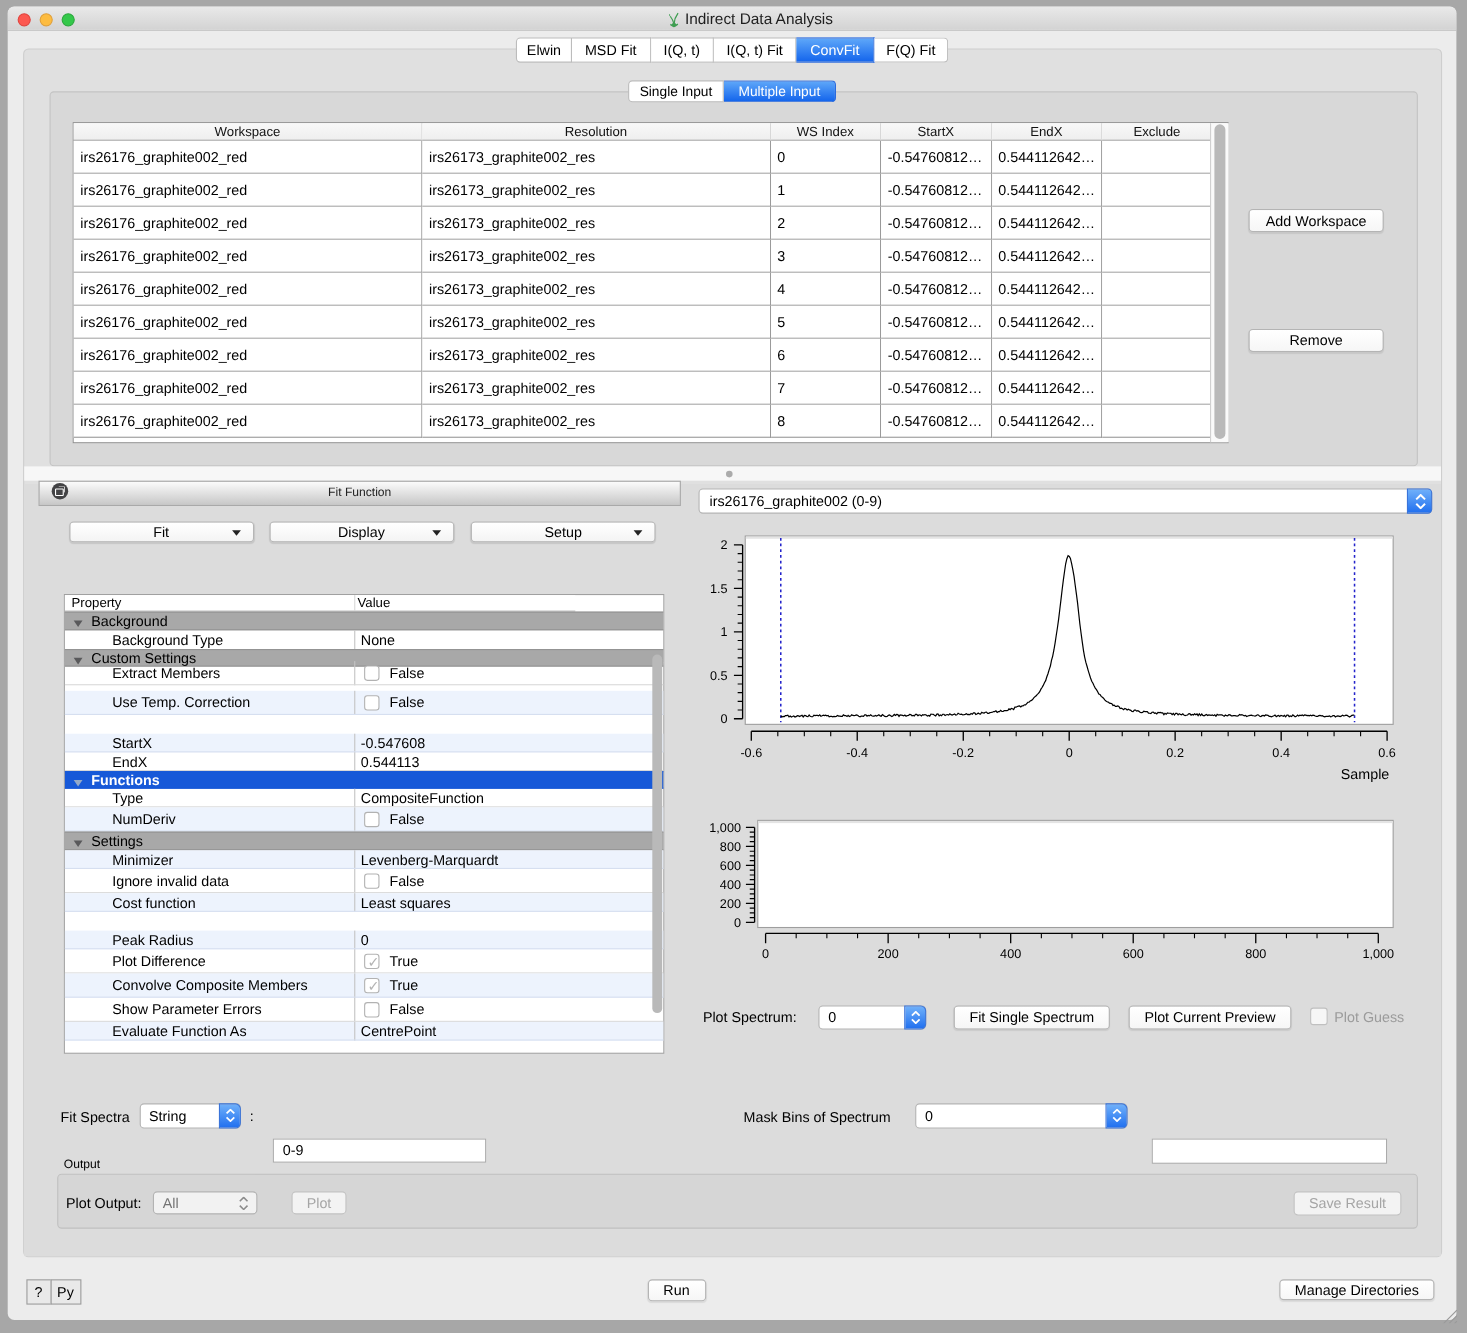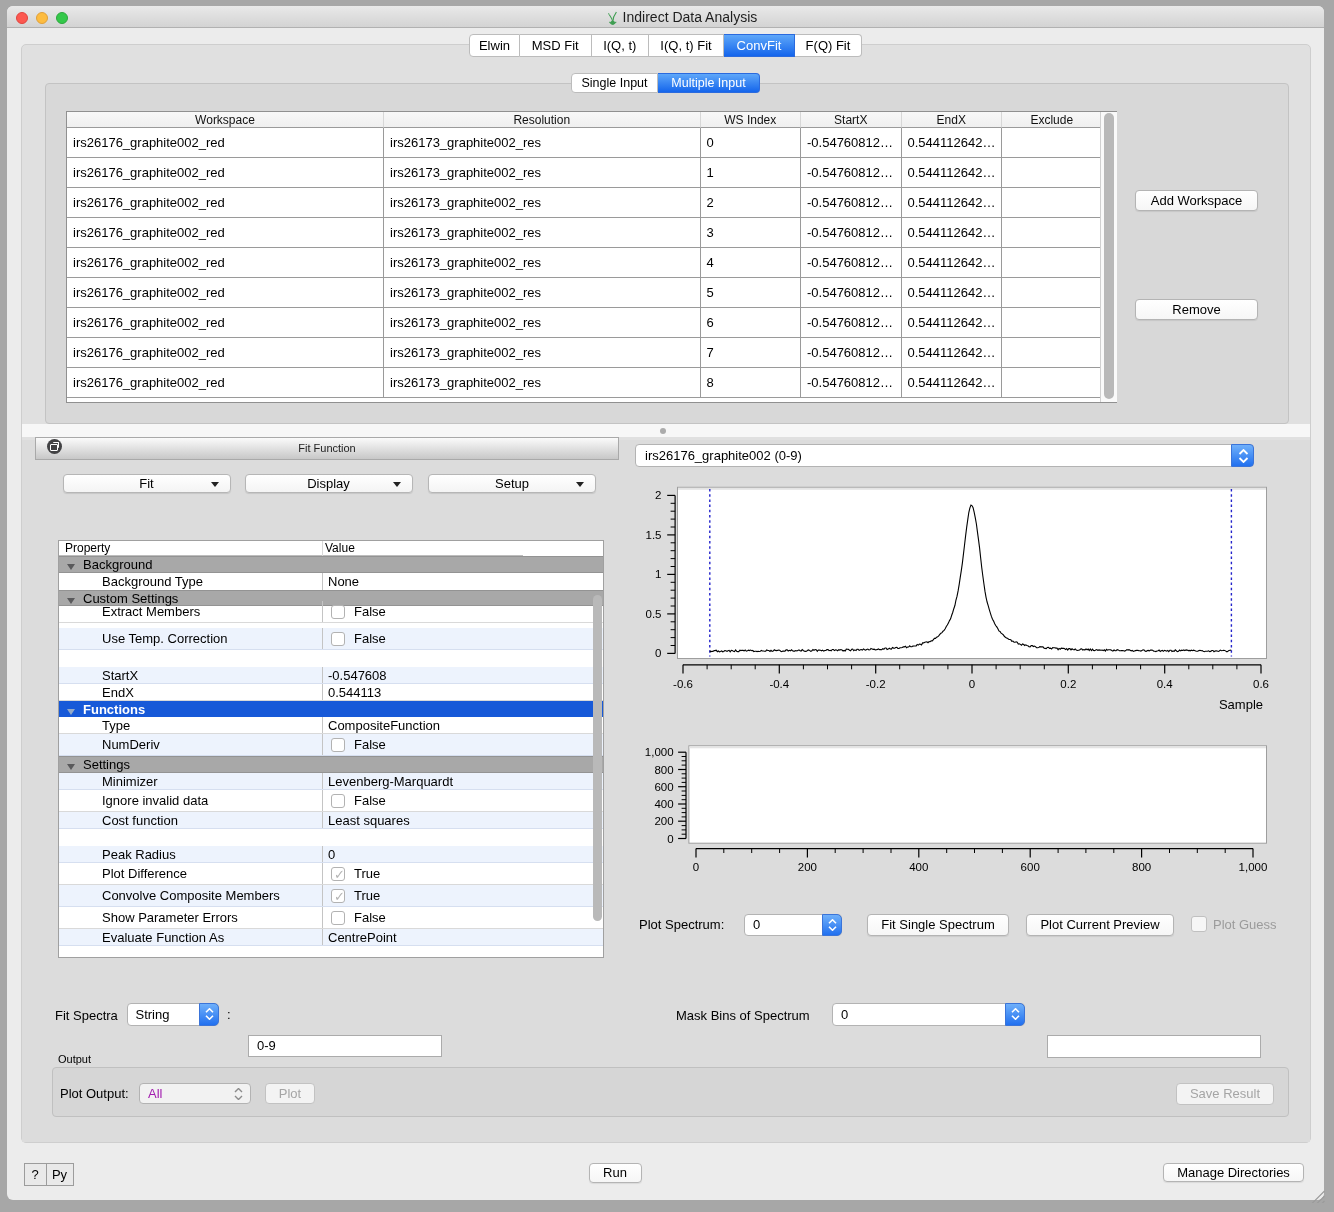--- a/index.html
+++ b/index.html
@@ -49,21 +49,21 @@
 .grp b { position:absolute; left:24px; font-weight:inherit; }
 .pname { position:absolute; left:0; width:264px; display:inline-block; height:100%; padding-left:43px; }
 .altb { background:#edf3fd; }
 .colline { border-right:1px solid #c4c4c4; }
 .cb { position:absolute; left:8px; top:4px; width:14px; height:14px; background:#fff; border:1px solid #b2b2b2; border-radius:3px; }
 .cb.chk:before { content:"\2713"; position:absolute; left:2px; top:-4px; color:#b4b4b4; font-size:13px; }
 .cbt { position:absolute; left:31px; }
 #phead { position:absolute; left:0; top:0; width:464px; height:15px; background:#fff; border-bottom:1px solid #bdbdbd; line-height:14px; font-size:12px; }
 #psb { position:absolute; left:531px; top:15px; width:13px; height:401px; }
 #psb .thumb { position:absolute; left:2.5px; top:39px; width:9px; height:326px; background:#b9b9b9; border-radius:5px; }
-#combo1 { left:635px; top:444px; width:619px; height:22.5px; background:#fff; border:1px solid #b3b3b3; border-radius:4px; font-size:13px; line-height:21px; padding-left:9px; }
+#combo1 { left:635px; top:444px; width:667px; height:22.5px; background:#fff; border:1px solid #b3b3b3; border-radius:4px; font-size:13px; line-height:21px; padding-left:9px; }
 .stepper { position:absolute; right:-1px; top:-1px; width:23px; height:calc(100% + 2px); background:linear-gradient(#6fb0fa,#2170ef); border-radius:0 4px 4px 0; border:1px solid #3a74d9; }
 .stepper.sm { width:20px; border-radius:0 5px 5px 0; }
 .lbl13 { position:absolute; font-size:13px; color:#000; }
 .input { position:absolute; background:#fff; border:1px solid #ababab; font-size:13px; padding-left:8px;margin-top:32px; }
 .combo { position:absolute; background:#fff; border:1px solid #b3b3b3; border-radius:4px; font-size:13px; padding-left:8px; }
 .btn.dis { color:#a5a5a5; background:#f3f3f3; box-shadow:none; border-color:#c2c2c2; }
 #outbox { left:52px; top:1067px; width:1237px; height:50px; background:#d6d6d6; border:1px solid #c0c0c0; border-radius:4px; }
 .sqbtn { position:absolute; background:#e9e9e9; border:1px solid #9c9c9c; font-size:13px; text-align:center; }
 </style>
 </head>
@@ -461,21 +461,21 @@
       <svg width="9" height="12" viewBox="0 0 9 12" style="position:absolute;left:5px;top:4px">
         <path d="M1 4.2 L4.5 0.8 L8 4.2" fill="none" stroke="#fff" stroke-width="1.6"></path>
         <path d="M1 7.8 L4.5 11.2 L8 7.8" fill="none" stroke="#fff" stroke-width="1.6"></path>
       </svg>
     </span></div>
 <div class="input" style="left:1046.5px; top:1002.5px; width:214px; height:23px;"></div>
 
 <div class="lbl13" style="left:58px; top:1053px; font-size:11px;">Output</div>
 <div class="abs" id="outbox"></div>
 <div class="lbl13" style="left:60px; top:1086px;">Plot Output:</div>
-<div class="combo" style="left:139px; top:1083px; width:112px; height:21px; line-height:19px; color:#a21caf; background:#f2f2f2;">All<svg width="9" height="12" viewBox="0 0 9 12" style="position:absolute;right:7px;top:4px">
+<div class="combo" style="left:139px; top:1083px; width:95px; height:21px; line-height:19px; color:#737373; background:#f2f2f2;">All<svg width="9" height="12" viewBox="0 0 9 12" style="position:absolute;right:7px;top:4px">
       <path d="M1 4 L4.5 0.5 L8 4" fill="none" stroke="#8b8b8b" stroke-width="1.4"></path>
       <path d="M1 8 L4.5 11.5 L8 8" fill="none" stroke="#8b8b8b" stroke-width="1.4"></path>
     </svg></div>
 <div class="btn dis" style="left:265px; top:1083px; width:50px; height:21px; line-height:19px;">Plot</div>
 <div class="btn dis" style="left:1176px; top:1082.5px; width:98px; height:22px; line-height:20px;">Save Result</div>
 
 <div class="sqbtn" style="left:23.5px; top:1162.5px; width:23px; height:23px; line-height:21px;">?</div>
 <div class="sqbtn" style="left:45.5px; top:1162.5px; width:28px; height:23px; line-height:21px;">Py</div>
 <div class="btn" style="left:588.5px; top:1162.5px; width:53px; height:20px; line-height:18px;">Run</div>
 <div class="btn" style="left:1163px; top:1163px; width:141px; height:19px; line-height:17px;">Manage Directories</div>

